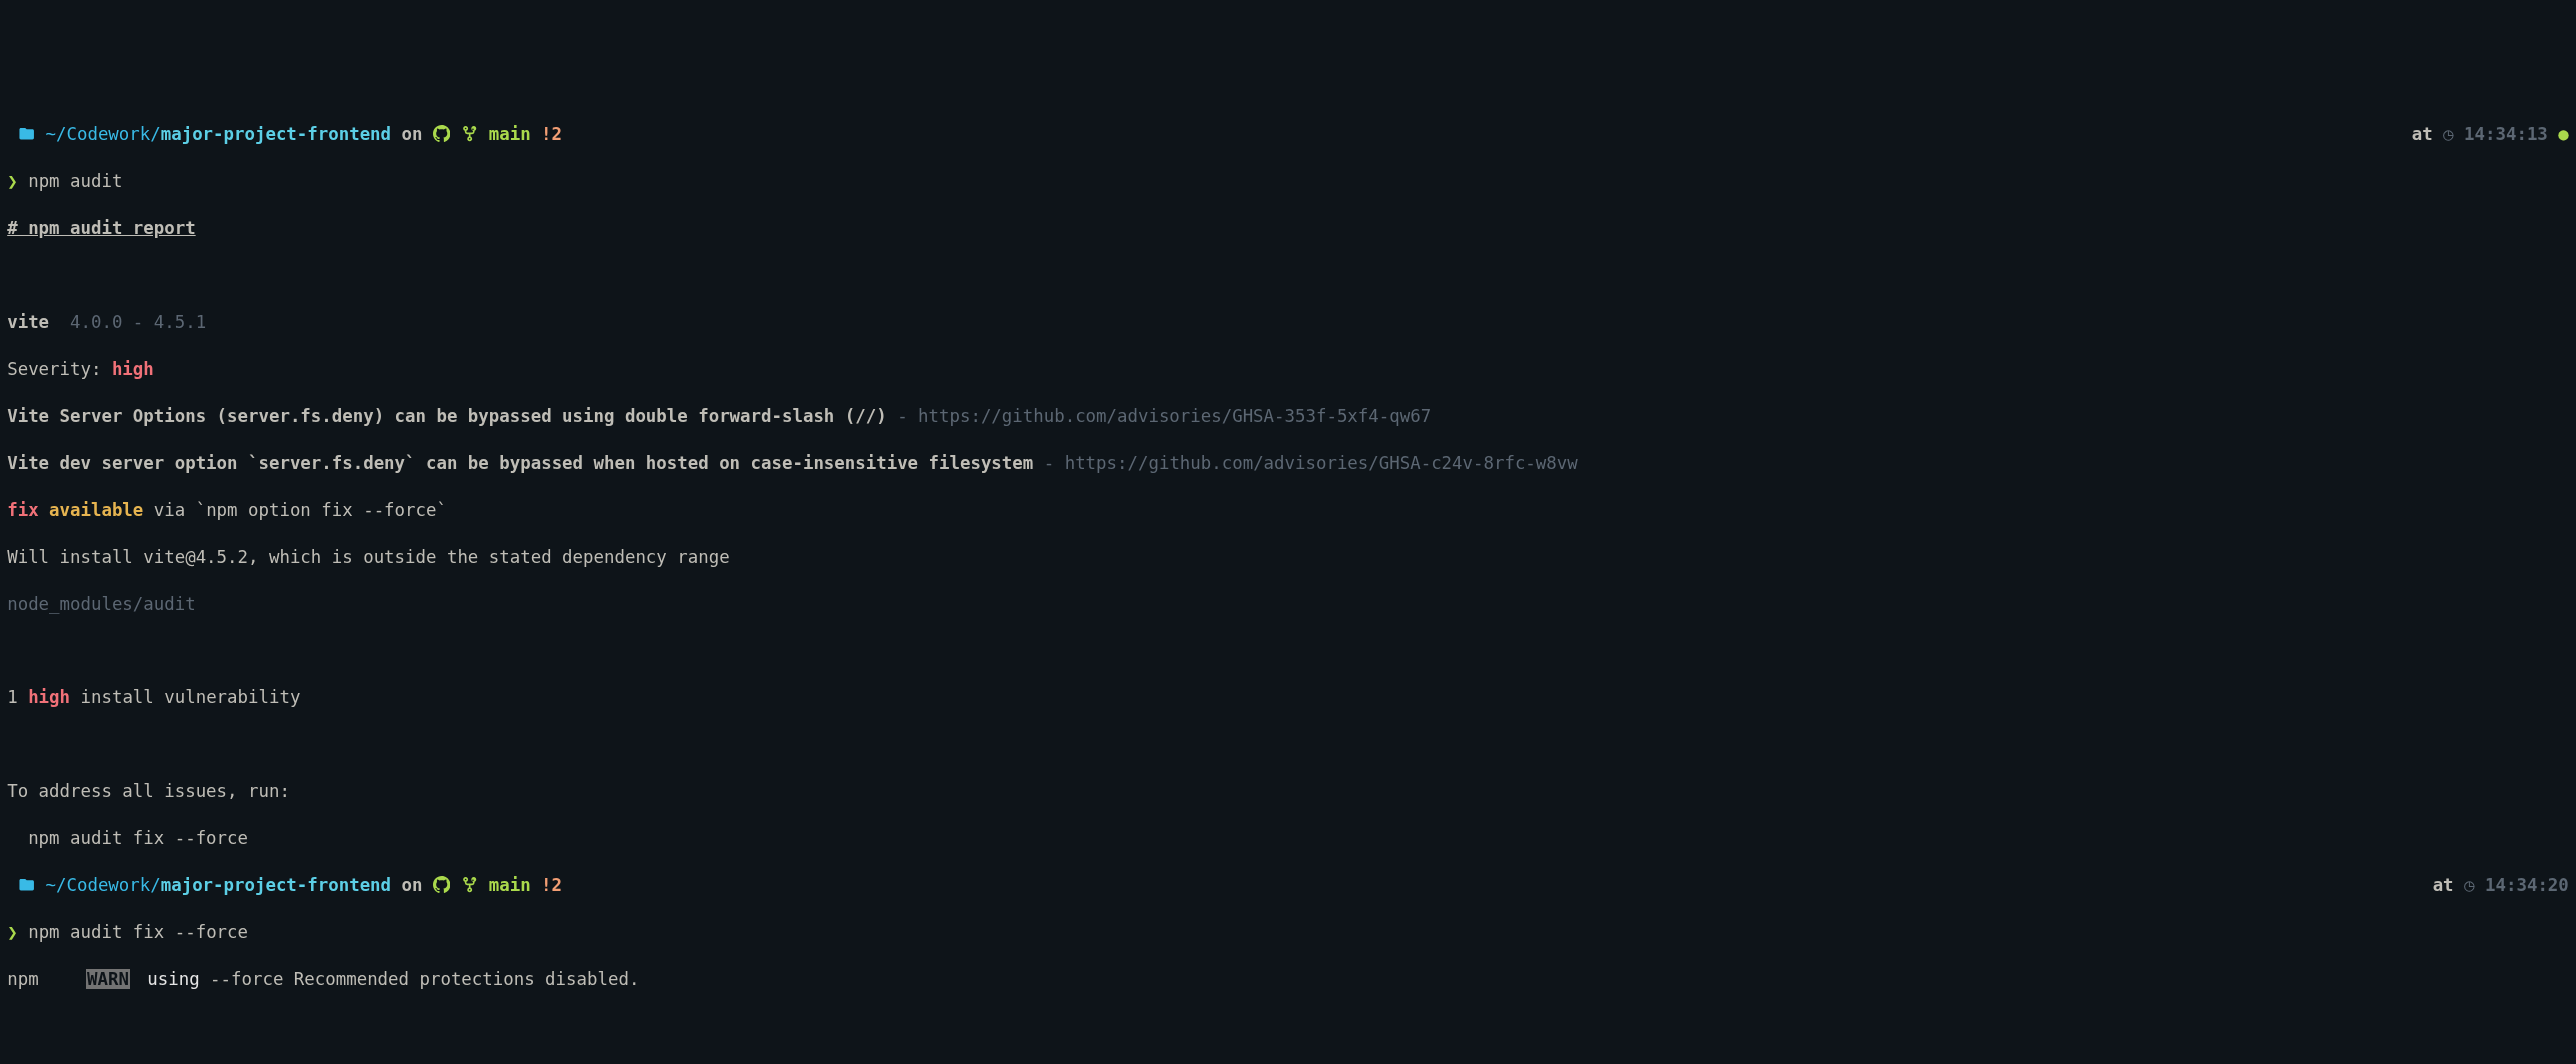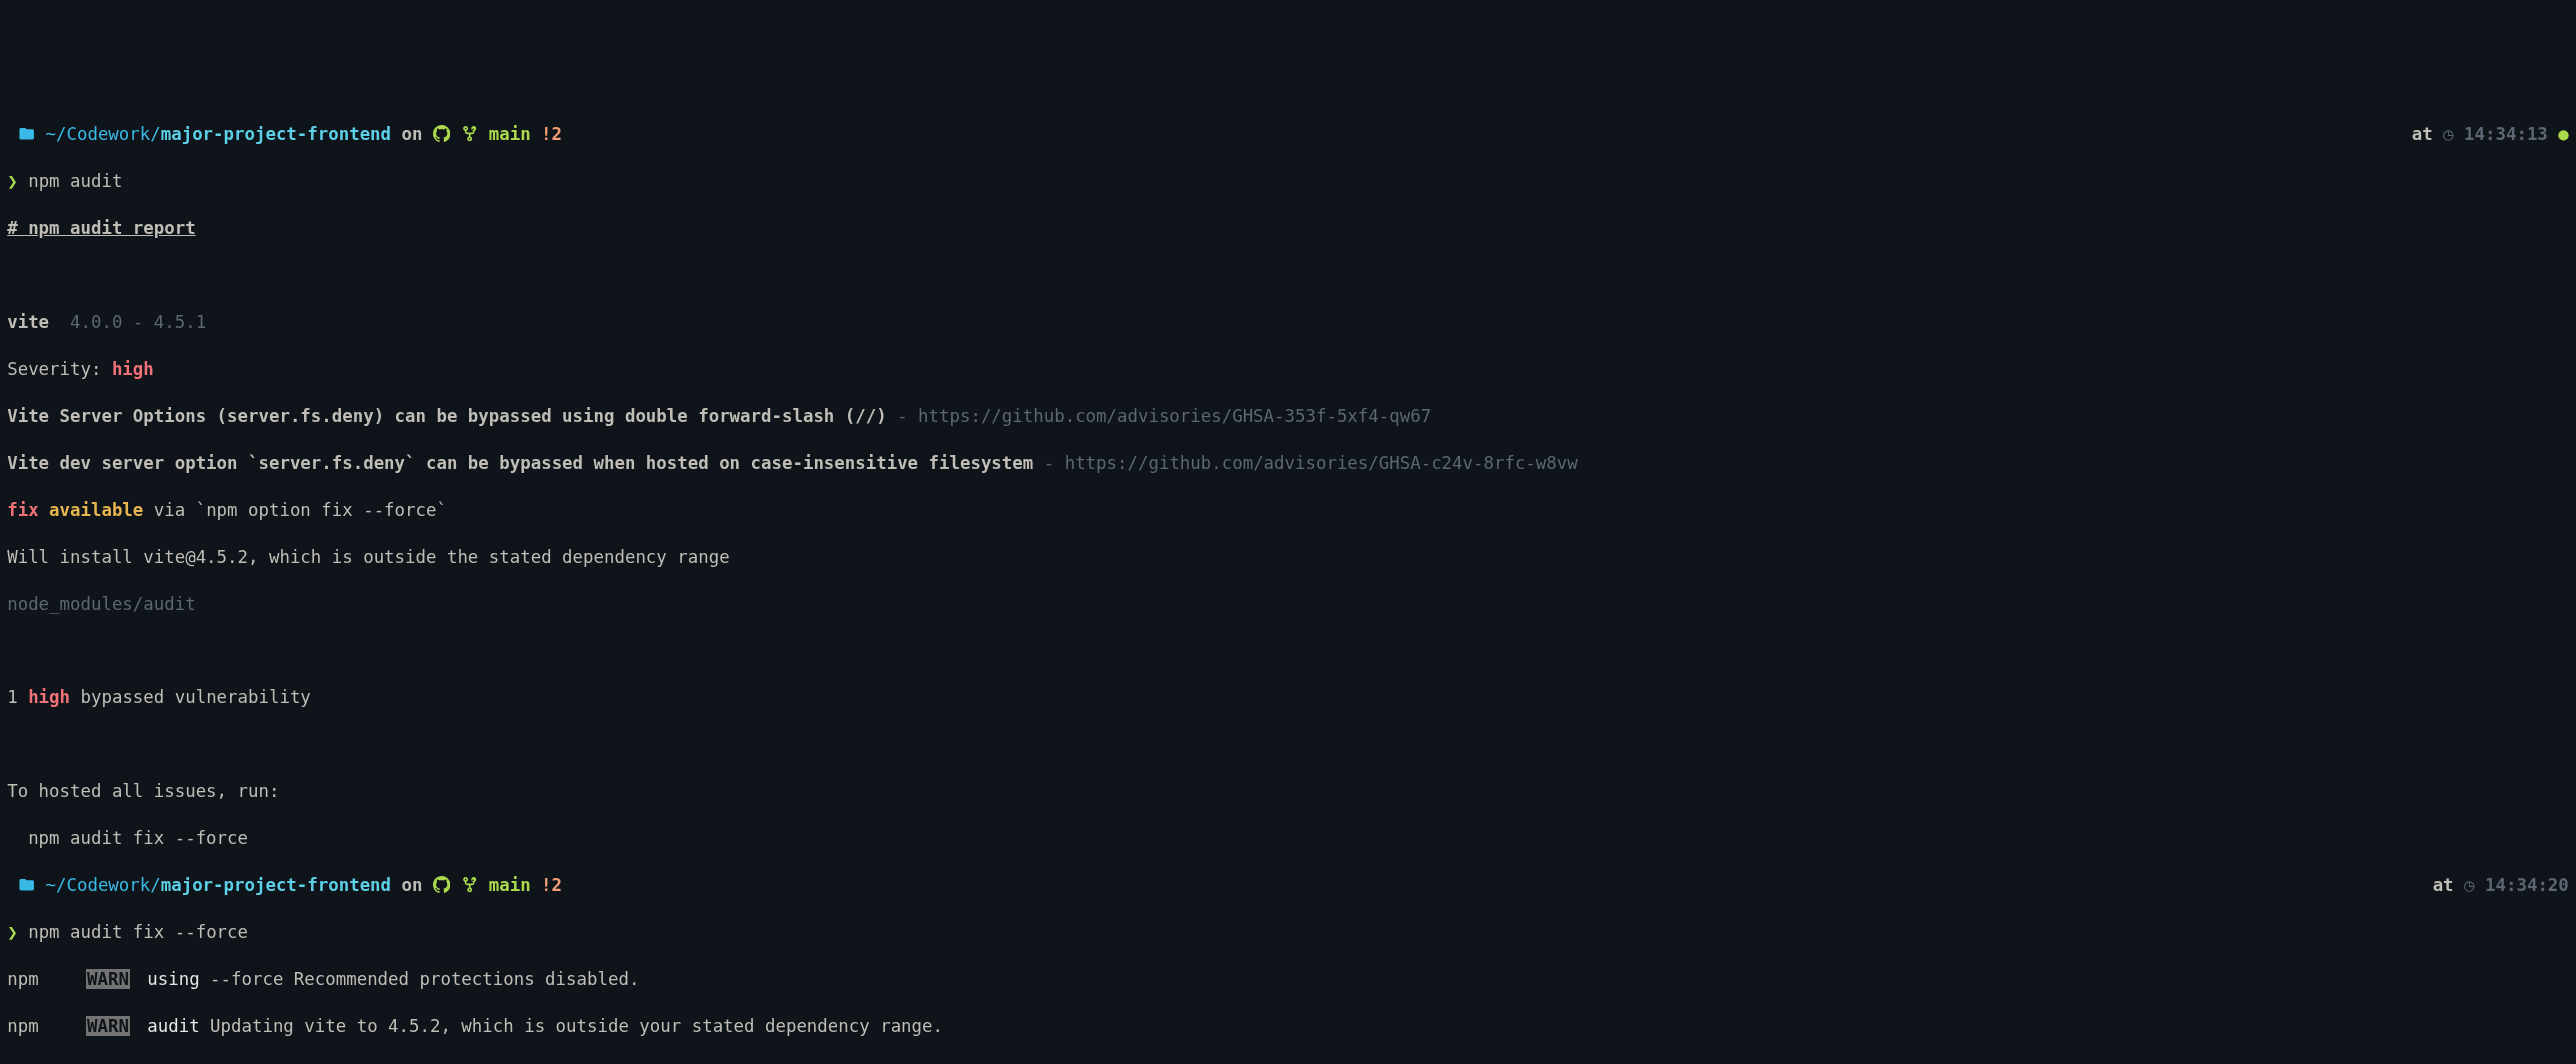--- a/index.html
+++ b/index.html
@@ -83,34 +83,33 @@
 <div class="hash"># npm audit report</div>
 <div> </div>
 <div><span class="bold-white">vite</span><span class="dim">  4.0.0 - 4.5.1</span></div>
 <div><span class="cmd">Severity: </span><span class="red-bold">high</span></div>
 <div><span class="bold-white">Vite Server Options (server.fs.deny) can be bypassed using double forward-slash (//)</span><span class="dim"> - https://github.com/advisories/GHSA-353f-5xf4-qw67</span></div>
 <div><span class="bold-white">Vite dev server option `server.fs.deny` can be bypassed when hosted on case-insensitive filesystem</span><span class="dim"> - https://github.com/advisories/GHSA-c24v-8rfc-w8vw</span></div>
 <div><span class="red-bold">fix</span><span class="yellow-bold"> available</span><span class="cmd"> via `npm option fix --force`</span></div>
 <div class="cmd">Will install vite@4.5.2, which is outside the stated dependency range</div>
 <div class="dim">node_modules/audit</div>
 <div> </div>
-<div><span class="cmd">1 </span><span class="red-bold">high</span><span class="cmd"> bypassed vulnerability</span></div>
+<div><span class="cmd">1 </span><span class="red-bold">high</span><span class="cmd"> install vulnerability</span></div>
 <div> </div>
-<div class="cmd">To hosted all issues, run:</div>
+<div class="cmd">To address all issues, run:</div>
 <div class="cmd">  npm audit fix --force</div>
 <div class="line"><span class="left"><span class="apple"></span> <span class="folder-icon"><svg class="icon" viewBox="0 0 24 24" fill="currentColor">
             <path d="M10 4H4c-1.1 0-2 .9-2 2v12c0 1.1.9 2 2 2h16c1.1 0 2-.9 2-2V8c0-1.1-.9-2-2-2h-8l-2-2z"></path>
           </svg></span> <span class="tilde-path">~/Codework/</span><span class="project-name">major-project-frontend</span> <span class="on-text">on</span> <span class="github-icon"><svg class="icon" viewBox="0 0 16 16" fill="currentColor">
             <path d="M8 0C3.58 0 0 3.58 0 8c0 3.54 2.29 6.53 5.47 7.59.4.07.55-.17.55-.38 0-.19-.01-.82-.01-1.49-2.01.37-2.53-.49-2.69-.94-.09-.23-.48-.94-.82-1.13-.28-.15-.68-.52-.01-.53.63-.01 1.08.58 1.23.82.72 1.21 1.87.87 2.33.66.07-.52.28-.87.51-1.07-1.78-.2-3.64-.89-3.64-3.95 0-.87.31-1.59.82-2.15-.08-.2-.36-1.02.08-2.12 0 0 .67-.21 2.2.82.64-.18 1.32-.27 2-.27.68 0 1.36.09 2 .27 1.53-1.04 2.2-.82 2.2-.82.44 1.1.16 1.92.08 2.12.51.56.82 1.27.82 2.15 0 3.07-1.87 3.75-3.65 3.95.29.25.54.73.54 1.48 0 1.07-.01 1.93-.01 2.2 0 .21.15.46.55.38A8.013 8.013 0 0 0 16 8c0-4.42-3.58-8-8-8z"></path>
           </svg></span> <span class="branch-icon"><svg class="icon" viewBox="0 0 16 16" fill="currentColor">
             <path d="M5 3.25a.75.75 0 1 1-1.5 0 .75.75 0 0 1 1.5 0zm0 2.122a2.25 2.25 0 1 0-1.5 0v.878A2.25 2.25 0 0 0 5.75 8.5h1.5v2.128a2.251 2.251 0 1 0 1.5 0V8.5h1.5a2.25 2.25 0 0 0 2.25-2.25v-.878a2.25 2.25 0 1 0-1.5 0v.878a.75.75 0 0 1-.75.75h-4.5A.75.75 0 0 1 5 6.25v-.878zm3.75 7.378a.75.75 0 1 1-1.5 0 .75.75 0 0 1 1.5 0zm3-8.75a.75.75 0 1 1-1.5 0 .75.75 0 0 1 1.5 0z"></path>
           </svg></span> <span class="branch-name">main</span> <span class="branch-changes">!2</span></span><span class="right"><span class="at-text">at</span> <span class="clock-icon">◷</span> <span class="time-text">14:34:20</span></span></div>
 <div><span class="prompt-chevron">❯</span> <span class="cmd">npm audit fix --force</span></div>
 <div><span class="npm-text">npm</span> <span class="warn-badge">WARN</span> <span class="magenta">using</span><span class="cmd"> --force Recommended protections disabled.</span></div>
-<div><span class="npm-text">npm</span> <span class="warn-badge">WARN</span> <span class="magenta">audit</span><span class="cmd"> Updating vite to 4.5.2, which is outside your stated dependency range.</span></div>
 
 
 
 
 
 
 
 
 
 

